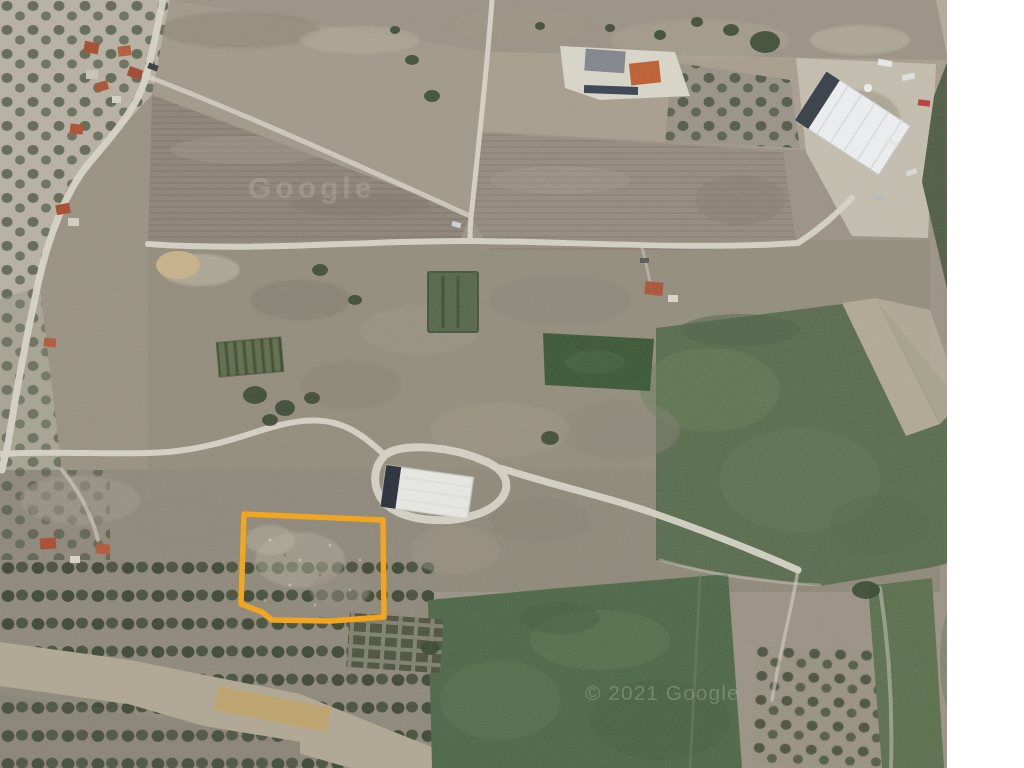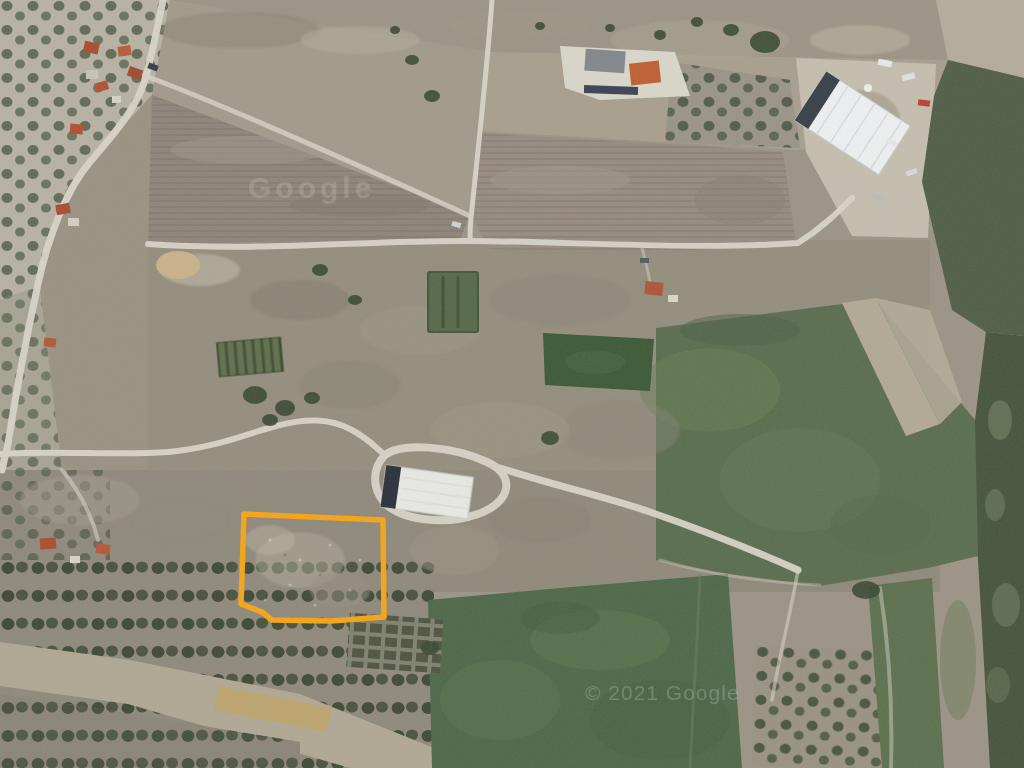--- a/index.html
+++ b/index.html
@@ -1,16 +1,16 @@
 <!DOCTYPE html>
 <html><head>
 <meta charset="utf-8">
 <style>
   html,body{margin:0;padding:0;background:#ffffff;}
-  .stage{position:relative;width:1024px;height:768px;overflow:hidden;background:#9c9486;
+  .stage{position:relative;width:947px;height:768px;overflow:hidden;background:#9c9486;
          font-family:"Liberation Sans", sans-serif;}
   svg{display:block;}
   .wm-center{font-family:"Liberation Sans",sans-serif;font-size:30px;font-weight:bold;
              letter-spacing:4px;fill:#ffffff;opacity:0.14;}
   .wm-br{font-family:"Liberation Sans",sans-serif;font-size:21px;font-weight:normal;
           letter-spacing:1px;fill:#ffffff;opacity:0.20;}
   .road{fill:none;stroke:#d8d4c8;stroke-linecap:round;stroke-linejoin:round;}
   .parcel{fill:none;stroke-width:5.5;stroke-linejoin:round;stroke-linecap:round;}
 </style>
 </head>

